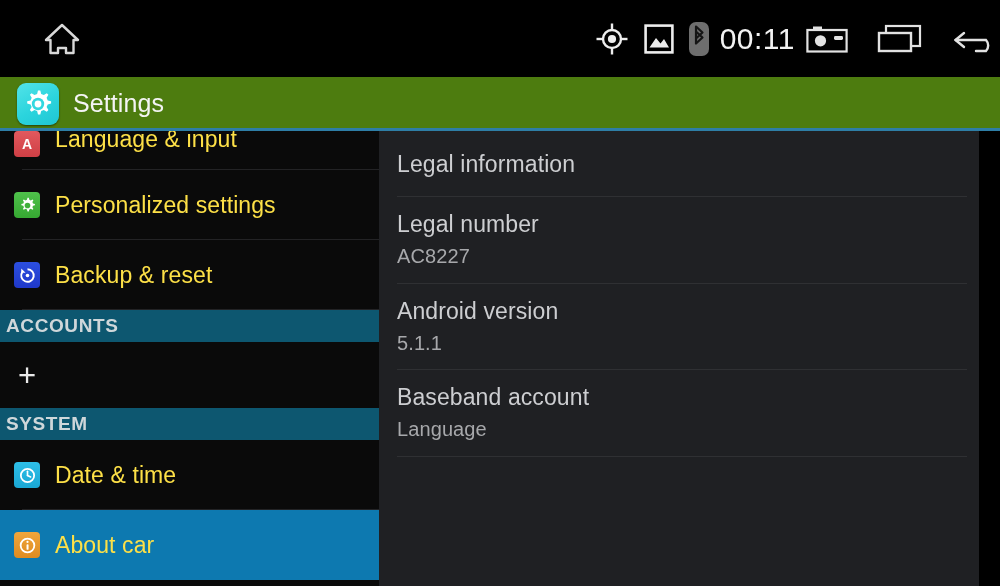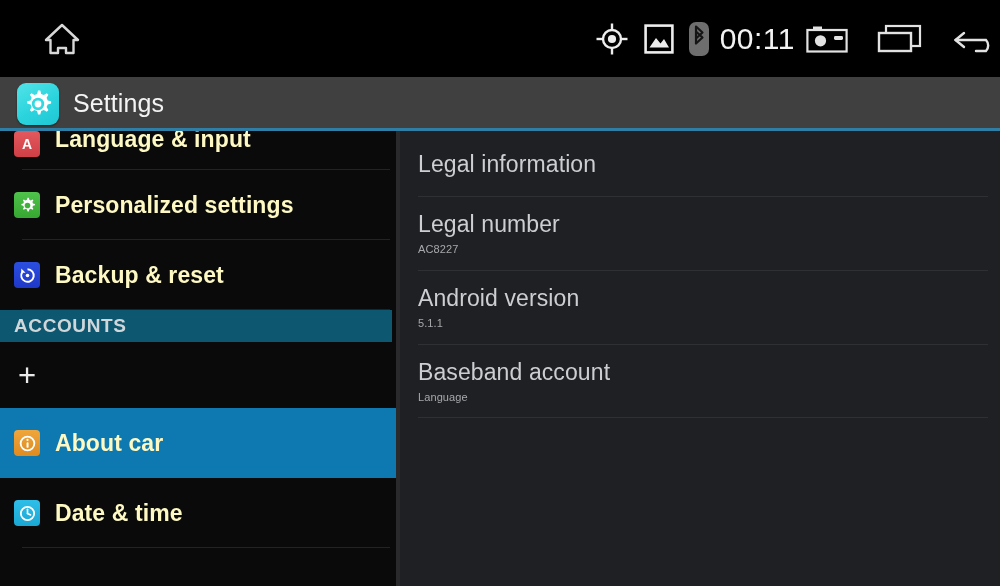--- a/index.html
+++ b/index.html
@@ -19,21 +19,21 @@
   .sb-item { display:flex; align-items:center; justify-content:center; }
   .sb-clock {
     color:#f2f2f2; font-size:30px; letter-spacing:0.5px;
     font-family:"Liberation Sans", sans-serif; padding:0 11px;
   }
   .sb-gap { width:14px; }
 
   
   .appbar {
     position:absolute; left:0; top:77px; width:1000px; height:53px;
-    background:#404040; display:flex; align-items:center;
+    background:#4d7c0f; display:flex; align-items:center;
   }
   .app-icon {
     width:42px; height:42px; margin-left:17px; border-radius:9px;
     background:linear-gradient(150deg,#52e3e8 0%,#2bd4dd 55%,#1fc6d4 100%);
     display:flex; align-items:center; justify-content:center;
     box-shadow:0 1px 2px rgba(0,0,0,.5);
   }
   .app-title {
     color:#f4f4f4; font-size:25px; margin-left:14px; font-weight:400;
     letter-spacing:.1px;
@@ -49,55 +49,55 @@
   }
   .sidebar {
     position:absolute; left:0; top:0; width:396px; height:455px;
     background:#0a0a0a; overflow:hidden;
   }
   .vdivider {
     position:absolute; left:396px; top:0; width:4px; height:455px;
     background:#2a2a2c;
   }
   .rightpane {
-    position:absolute; left:400px; top:0; width:600px; height:455px;
+    position:absolute; left:379px; top:0; width:600px; height:455px;
     background:#1f2023; overflow:hidden;
   }
 
   
   .row {
     position:relative; height:70px; display:flex; align-items:center;
     padding-left:14px;
   }
   .row.first { height:39px; align-items:flex-start; }
   .row.first .row-label { margin-top:-5px; }
   .row-sep {
     position:absolute; left:22px; right:6px; bottom:0; height:1px;
     background:#232325;
   }
   .row-icon {
     width:26px; height:26px; border-radius:4px; flex:none;
     display:flex; align-items:center; justify-content:center;
     margin-right:15px;
   }
   .row-label {
-    color:#fef9c3; font-size:23px; font-weight:700; letter-spacing:.1px;
+    color:#fde047; font-size:23px; font-weight:400; letter-spacing:.1px;
     white-space:nowrap;
   }
   .row.selected { background:#0d79b0; }
 
   .ic-lang { background:linear-gradient(180deg,#e2595e,#cf3f45); }
   .ic-pers { background:linear-gradient(180deg,#4fc24b,#36a832); }
   .ic-back { background:linear-gradient(180deg,#2c4fe0,#1f38c9); }
   .ic-date { background:linear-gradient(180deg,#2ebfe8,#1aa7d4); }
   .ic-about{ background:linear-gradient(180deg,#f0a63c,#de8b20); }
 
   .section-header {
     height:32px; background:#0d5770; display:flex; align-items:center;
-    padding-left:14px; margin-right:4px;
+    padding-left:6px; margin-right:4px;
   }
   .section-header span {
     color:#cfd7da; font-size:19px; font-weight:bold; letter-spacing:.6px;
   }
   .addrow { height:66px; display:flex; align-items:center; padding-left:14px; }
   .plus-icon {
     width:26px; height:26px; margin-right:15px; flex:none;
     display:flex; align-items:center; justify-content:center;
     color:#eaeaea; font-size:31px; line-height:1; font-weight:300;
   }
@@ -105,21 +105,21 @@
   
   .pr {
     position:relative; padding:14px 0 13px 18px;
   }
   .pr-sep { position:absolute; left:18px; right:12px; bottom:0; height:1px; background:#2f3033; }
   .pr-title {
     color:#cdced1; font-size:23px; font-weight:400; line-height:1.18;
     letter-spacing:.1px;
   }
   .pr-sub {
-    color:#a7a8ab; font-size:11px; line-height:1.42; margin-top:4px;
+    color:#a7a8ab; font-size:20px; line-height:1.42; margin-top:4px;
     letter-spacing:.1px;
   }
   .pr.heading-only { padding:20px 0 19px 18px; }
 </style>
 </head>
 <body>
 
 <div class="statusbar">
 
   <div class="home-icon">
@@ -252,44 +252,47 @@
     </div>
 
     <div class="section-header">
       <span>ACCOUNTS</span>
     </div>
 
     <div class="addrow">
       <div class="plus-icon">+</div>
     </div>
 
+    <div class="section-header">
+      <span>SYSTEM</span>
+    </div>
+
+    <div class="row">
+      <div class="row-icon ic-date">
+        <svg width="19" height="19" viewBox="0 0 20 20">
+          <circle cx="10" cy="10" r="7" fill="none" stroke="#ffffff" stroke-width="1.9"></circle>
+          <line x1="10" y1="10" x2="10" y2="5.6" stroke="#ffffff" stroke-width="1.7" stroke-linecap="round"></line>
+          <line x1="10" y1="10" x2="13.3" y2="11.6" stroke="#ffffff" stroke-width="1.7" stroke-linecap="round"></line>
+        </svg>
+      </div>
+      <div class="row-label">Date &amp; time</div>
+      <div class="row-sep"></div>
+    </div>
 
     <div class="row selected">
       <div class="row-icon ic-about">
         <svg width="19" height="19" viewBox="0 0 20 20">
           <circle cx="10" cy="10" r="7.2" fill="none" stroke="#ffffff" stroke-width="1.9"></circle>
           <circle cx="10" cy="6.2" r="1.15" fill="#ffffff"></circle>
           <rect x="9" y="8.6" width="2.1" height="6" rx="1" fill="#ffffff"></rect>
         </svg>
       </div>
       <div class="row-label">About car</div>
     </div>
 
-    <div class="row">
-      <div class="row-icon ic-date">
-        <svg width="19" height="19" viewBox="0 0 20 20">
-          <circle cx="10" cy="10" r="7" fill="none" stroke="#ffffff" stroke-width="1.9"></circle>
-          <line x1="10" y1="10" x2="10" y2="5.6" stroke="#ffffff" stroke-width="1.7" stroke-linecap="round"></line>
-          <line x1="10" y1="10" x2="13.3" y2="11.6" stroke="#ffffff" stroke-width="1.7" stroke-linecap="round"></line>
-        </svg>
-      </div>
-      <div class="row-label">Date &amp; time</div>
-      <div class="row-sep"></div>
-    </div>
-
   </div>
 
   <div class="vdivider"></div>
 
   <div class="rightpane">
 
     <div class="pr heading-only">
       <div class="pr-title">Legal information</div>
       <div class="pr-sep"></div>
     </div>

